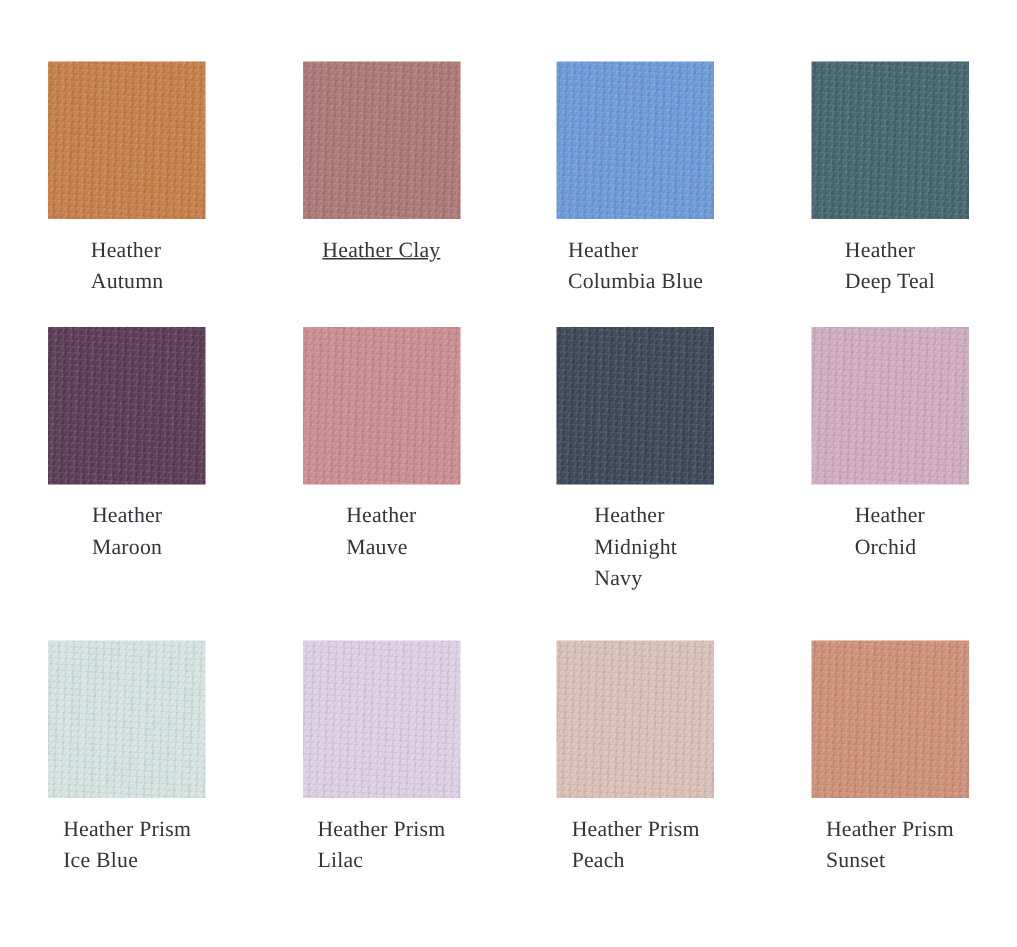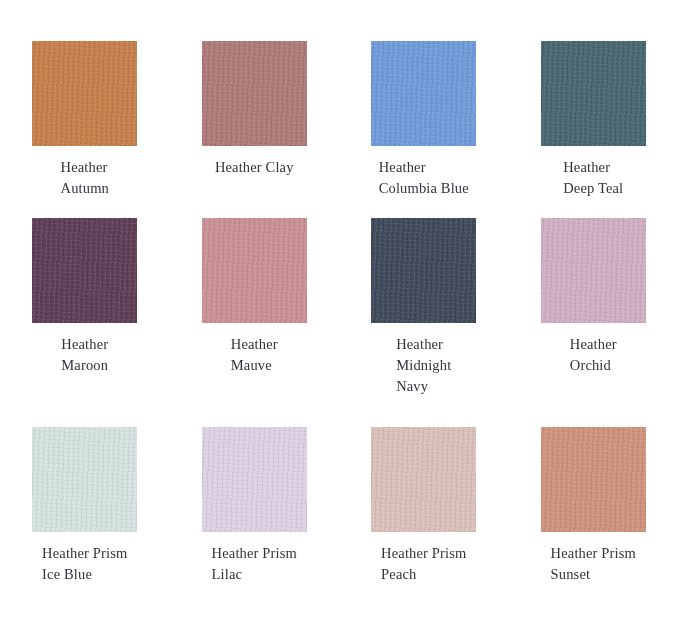--- a/index.html
+++ b/index.html
@@ -106,21 +106,21 @@
         <span class="tex"></span>
       </div>
       <div class="swatch-label" style="color: rgb(51, 51, 59);">Heather
 Autumn</div>
     </div>
 
     <div class="swatch-cell row1">
       <div class="swatch-chip" style="background-color: rgb(175, 122, 120);">
         <span class="tex"></span>
       </div>
-      <div class="swatch-label" style="color: rgb(51, 51, 59);">Heather Clay</div>
+      <div class="swatch-label" style="color: rgb(51, 51, 59); text-decoration: underline;">Heather Clay</div>
     </div>
 
     <div class="swatch-cell row1">
       <div class="swatch-chip" style="background-color: rgb(110, 155, 220);">
         <span class="tex"></span>
       </div>
       <div class="swatch-label" style="color: rgb(51, 51, 59);">Heather
 Columbia Blue</div>
     </div>
 

